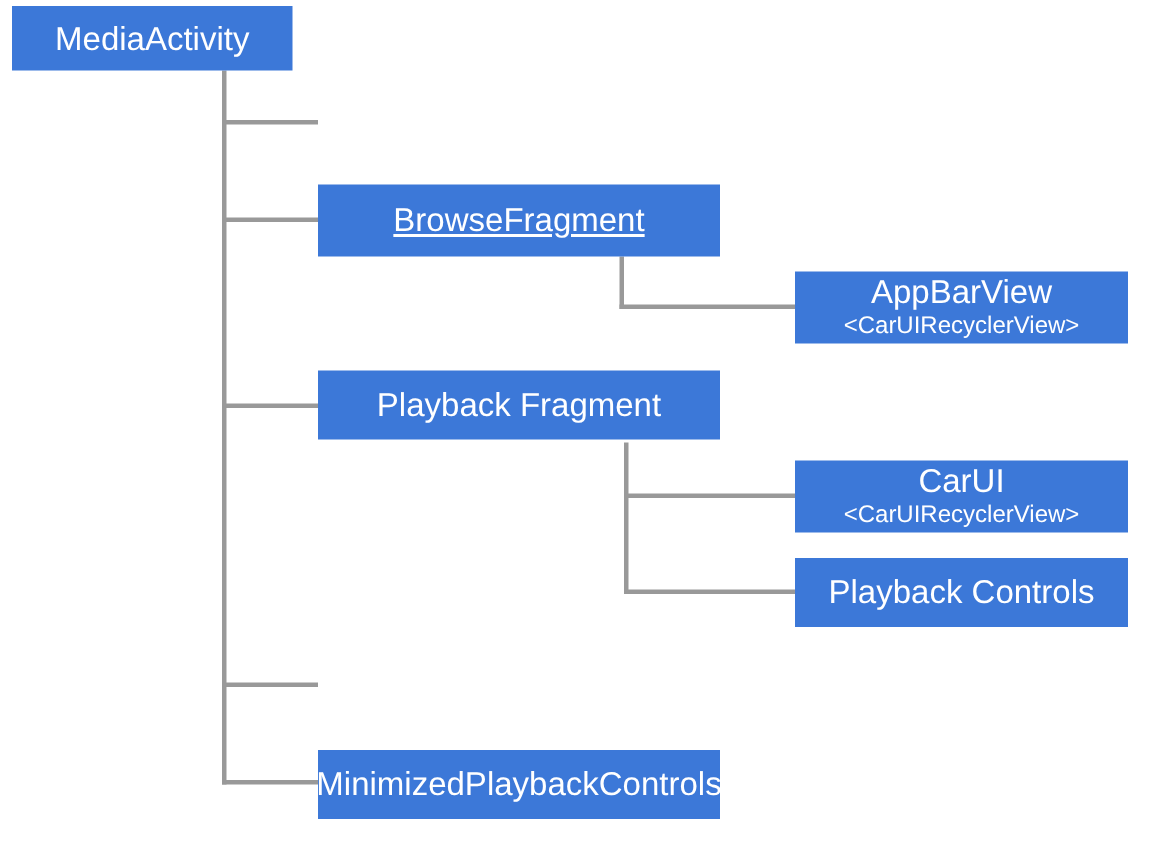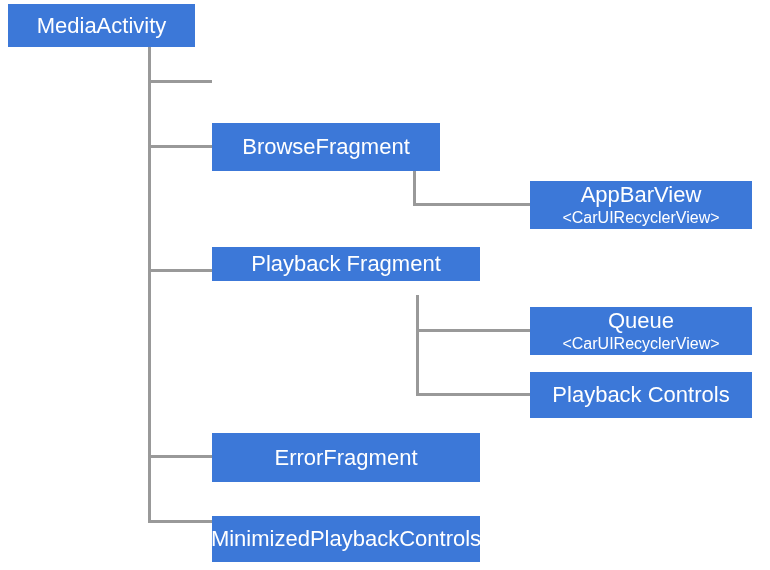--- a/index.html
+++ b/index.html
@@ -23,27 +23,27 @@
     justify-content: center;
     text-align: center;
     z-index: 2;
   }
   .node .label    { font-size: 22px; line-height: 24px; }
   .node .sublabel { font-size: 16px; line-height: 21px; }
 
   
   #n-media      { left:   8px; top:   4px; width: 187px; height: 43px; }
   #n-appbar     { left: 212px; top:  57px; width: 268px; height: 50px; }
-  #n-browsefrag { left: 212px; top: 123px; width: 228px; height: 48px; }
+  #n-browsefrag { left: 212px; top: 123px; width: 268px; height: 48px; text-decoration: underline; }
   #n-browselist { left: 530px; top: 181px; width: 222px; height: 48px; }
-  #n-playfrag   { left: 212px; top: 247px; width: 268px; height: 34px; }
+  #n-playfrag   { left: 212px; top: 247px; width: 268px; height: 46px; }
   #n-queue      { left: 530px; top: 307px; width: 222px; height: 48px; }
   #n-playctrl   { left: 530px; top: 372px; width: 222px; height: 46px; }
   #n-errorfrag  { left: 212px; top: 433px; width: 268px; height: 49px; }
-  #n-minplay    { left: 212px; top: 500px; width: 268px; height: 46px; margin-top: 16px; }
+  #n-minplay    { left: 212px; top: 500px; width: 268px; height: 46px; }
 
   .line {
     position: absolute;
     background: #999999;
     z-index: 1;
   }
   
   #l-trunk      { left: 148px; top:  47px; width:   3px; height: 476px; }
   
   #l-b-appbar   { left: 148px; top:  80px; width:  64px; height: 3px; }
@@ -88,29 +88,26 @@
   <div class="node" id="n-browselist">
     <div class="label">AppBarView</div>
     <div class="sublabel">&lt;CarUIRecyclerView&gt;</div>
   </div>
 
   <div class="node" id="n-playfrag">
     <div class="label">Playback Fragment</div>
   </div>
 
   <div class="node" id="n-queue">
-    <div class="label">Queue</div>
+    <div class="label">CarUI</div>
     <div class="sublabel">&lt;CarUIRecyclerView&gt;</div>
   </div>
 
   <div class="node" id="n-playctrl">
     <div class="label">Playback Controls</div>
   </div>
 
-  <div class="node" id="n-errorfrag">
-    <div class="label">ErrorFragment</div>
-  </div>
 
   <div class="node" id="n-minplay">
     <div class="label">MinimizedPlaybackControls</div>
   </div>
 
 </div>
 
 </body></html>

